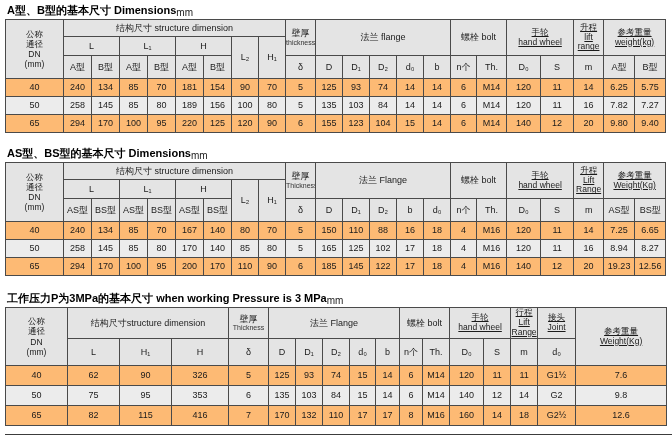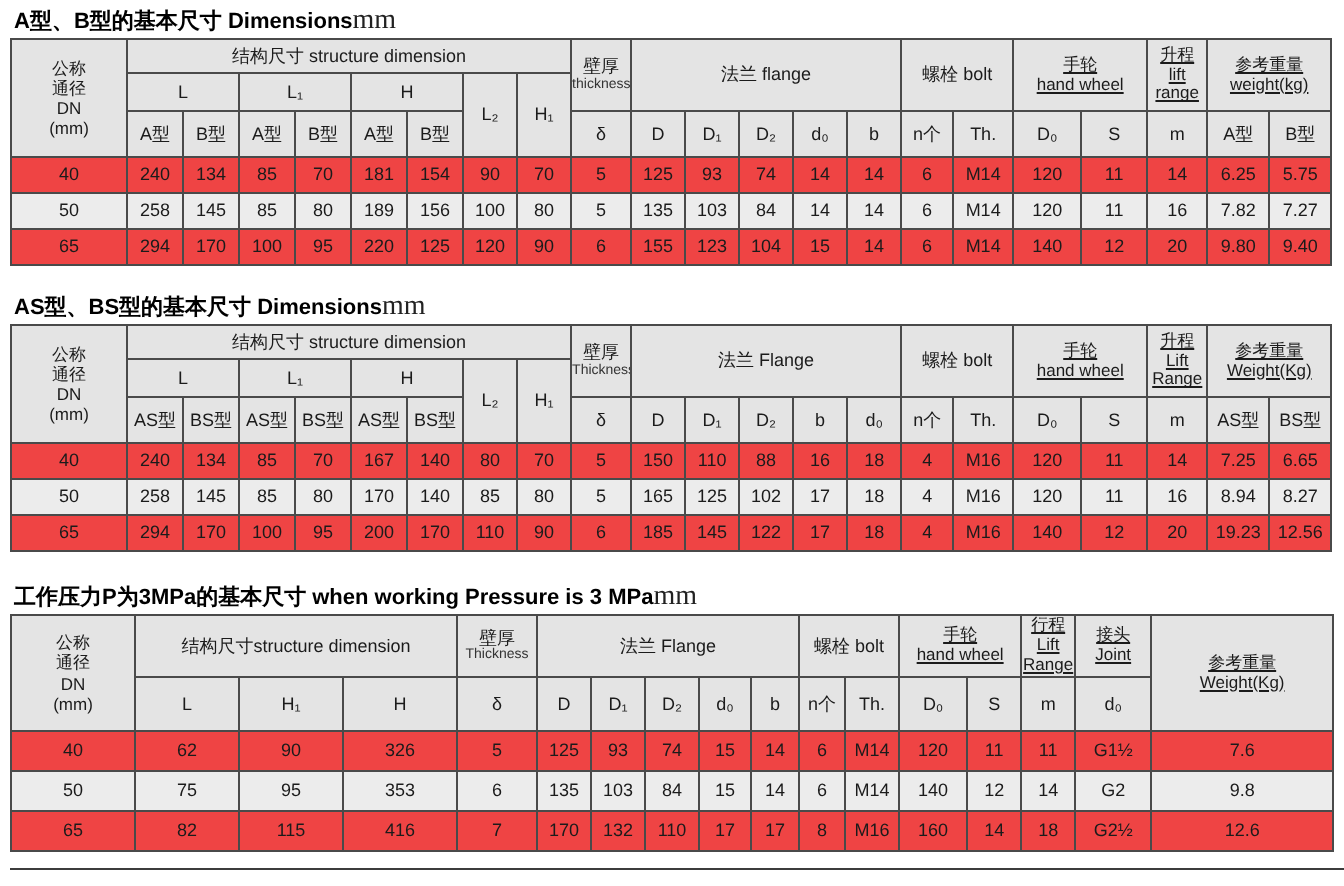--- a/index.html
+++ b/index.html
@@ -4,36 +4,36 @@
 <style>
   html,body { margin:0; padding:0; background:#fff; }
   body {
     width:672px; height:443px; overflow:hidden;
     font-family:"Liberation Sans","DejaVu Sans",sans-serif;
     color:#111;
   }
   .page { padding:3px 5px 0 5px; }
   .section-head { display:flex; justify-content:flex-start; align-items:flex-end; margin-bottom:1px; }
   .title { font-weight:bold; font-size:11px; color:#000; padding-left:2px; }
-  .unit { font-size:14px; color:#222; padding-right:3px; line-height:1;font-family:Liberation Serif, serif; }
+  .unit { font-size:10px; color:#222; padding-right:3px; line-height:1; }
   table { border-collapse:collapse; table-layout:fixed; width:661px; border:1.5px solid #3c3c3c; }
   th, td {
     border:1px solid #4a4a4a; text-align:center; vertical-align:middle;
     font-size:9px; font-weight:normal; padding:0; color:#1b1b1b; line-height:1.15;
     overflow:hidden;
   }
   th.hdr { background:#e4e4e4; }
   .pre { white-space:pre-line; }
   .dnh { font-size:8.5px; line-height:1.2; }
   .sub { display:block; font-size:7px; color:#333; line-height:1.1; }
   .small { font-size:8.5px;text-decoration:underline; }
   tr.r1 th { height:16px; }
   tr.r2 th { height:18px; }
   tr.r3 th { height:22px;margin-top:32px; }
-  tbody tr { height:18px; background:#ef4444; }
+  tbody tr { height:18px; background:#fdba74; }
   tbody tr.stripe { background:#ececec; }
   .t3 tr.r1 th { height:30px; }
   .t3 tr.r2 th { height:26px; }
   .t3 tbody tr { height:20px; }
   .block2 { margin-top:13px; }
   .block3 { margin-top:15px; }
   .bottom-rule { margin-top:8px; border-top:1.5px solid #3c3c3c; width:672px; height:0; }
 </style>
 </head>
 <body>

